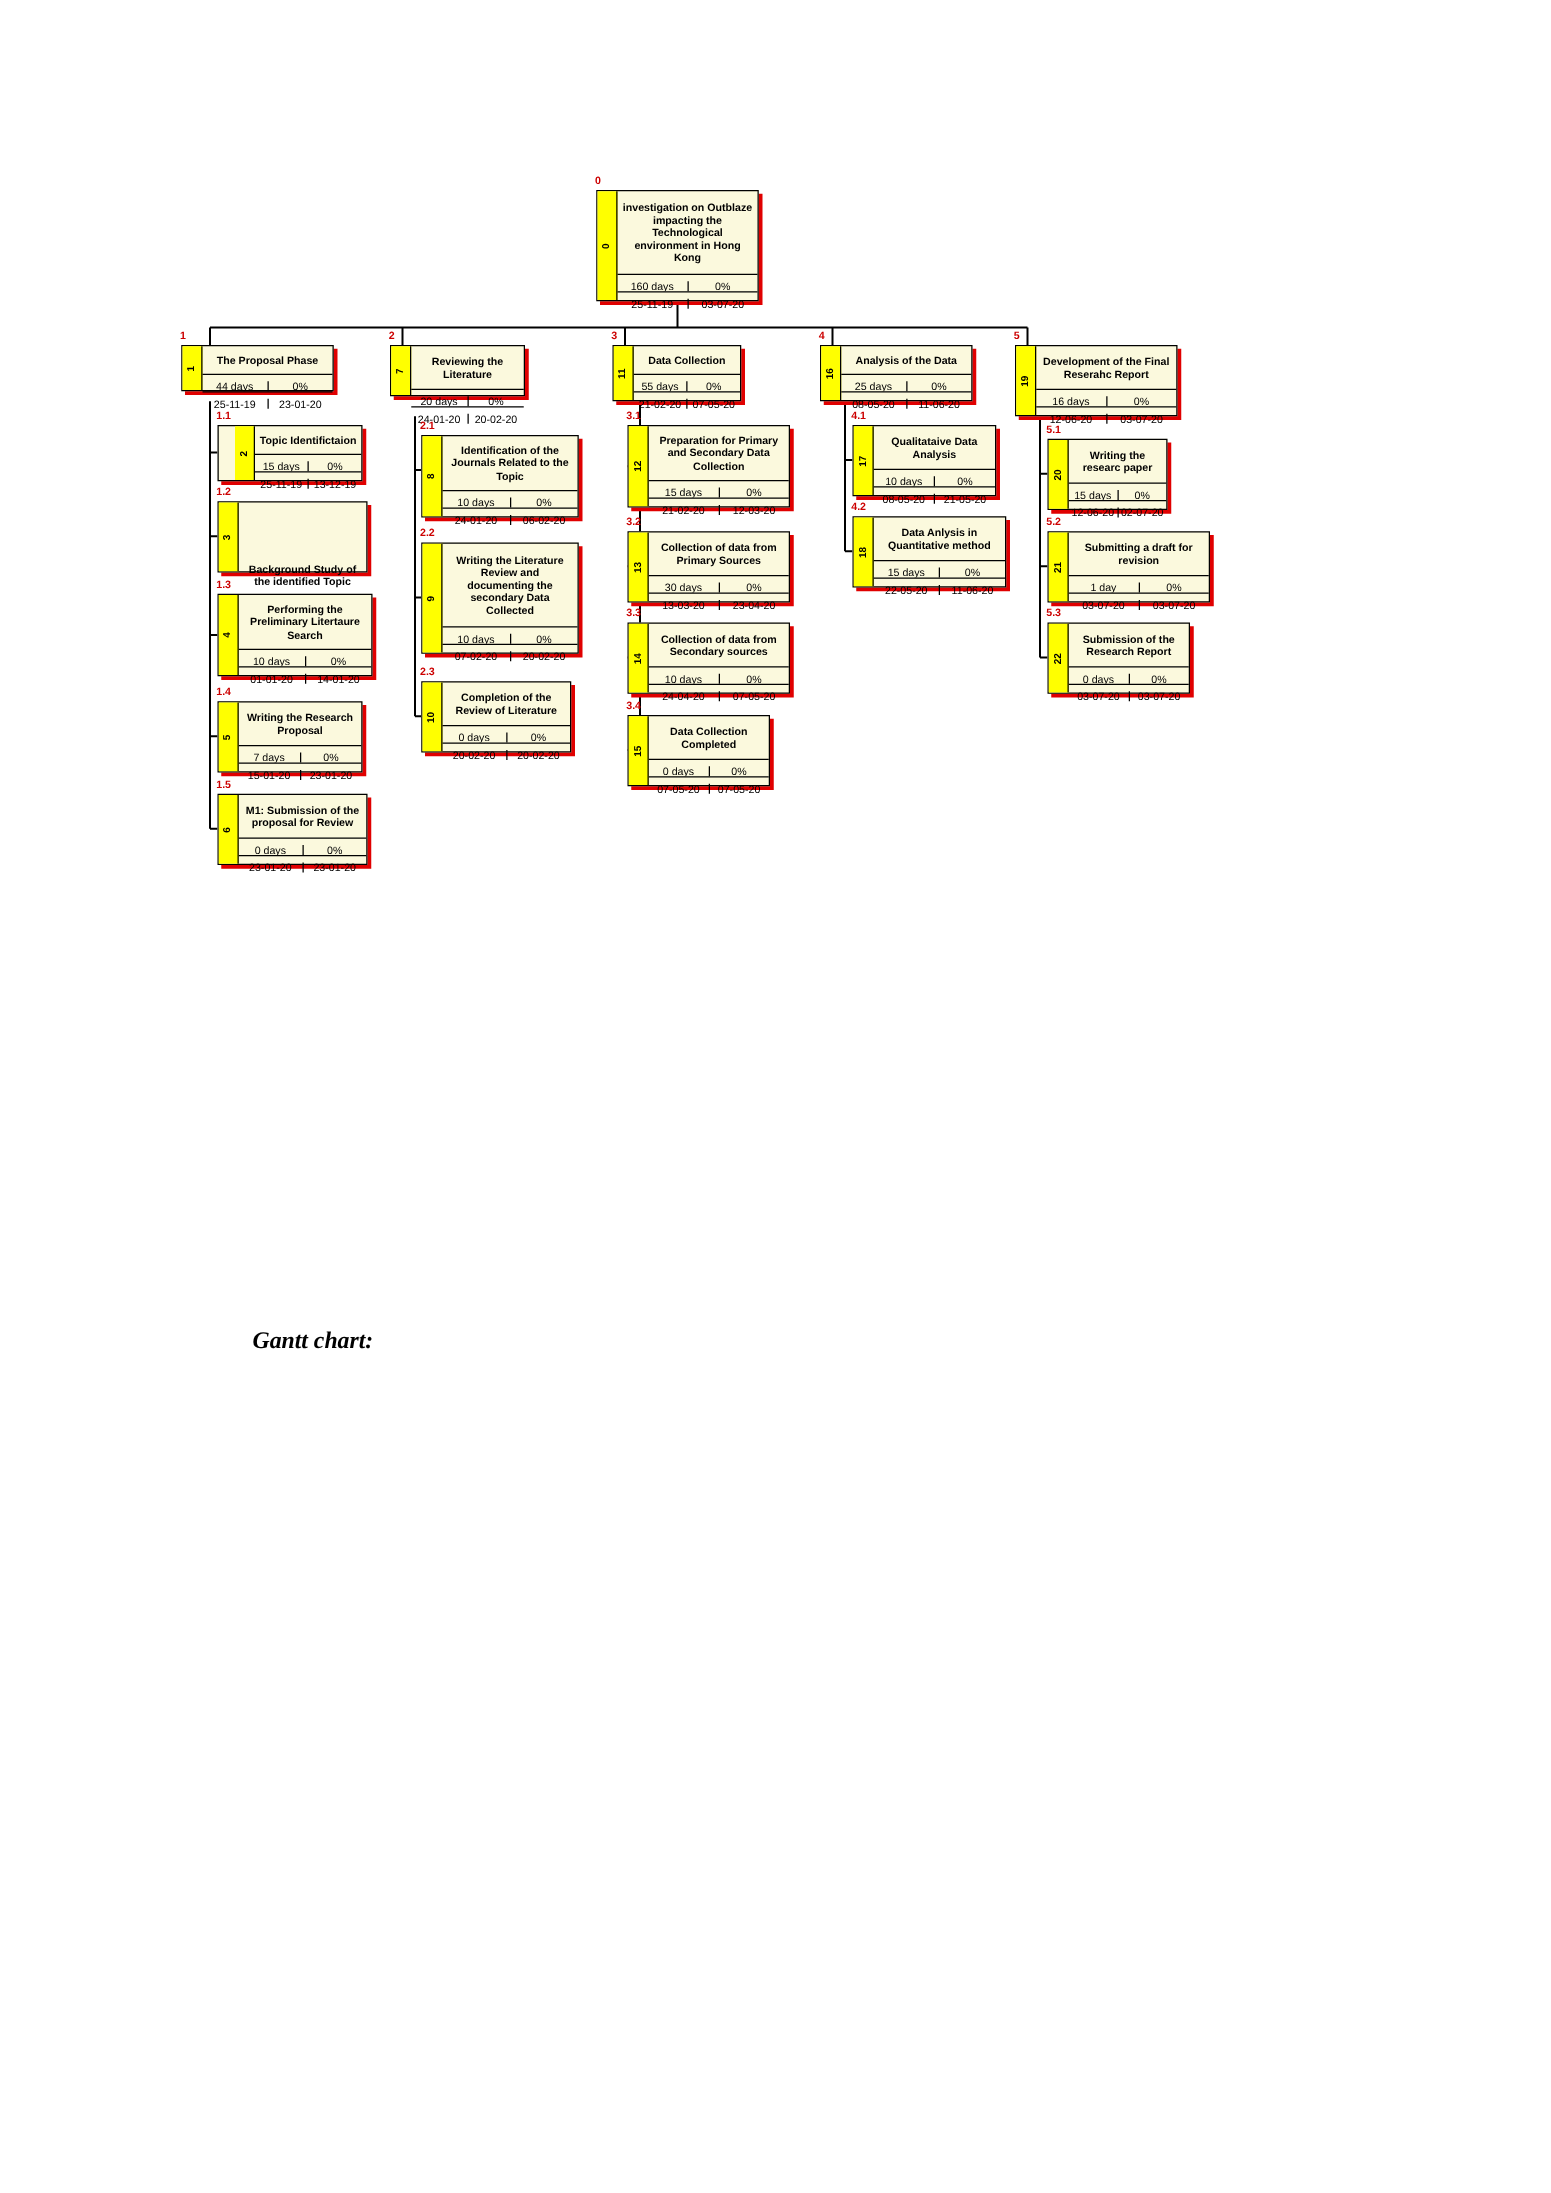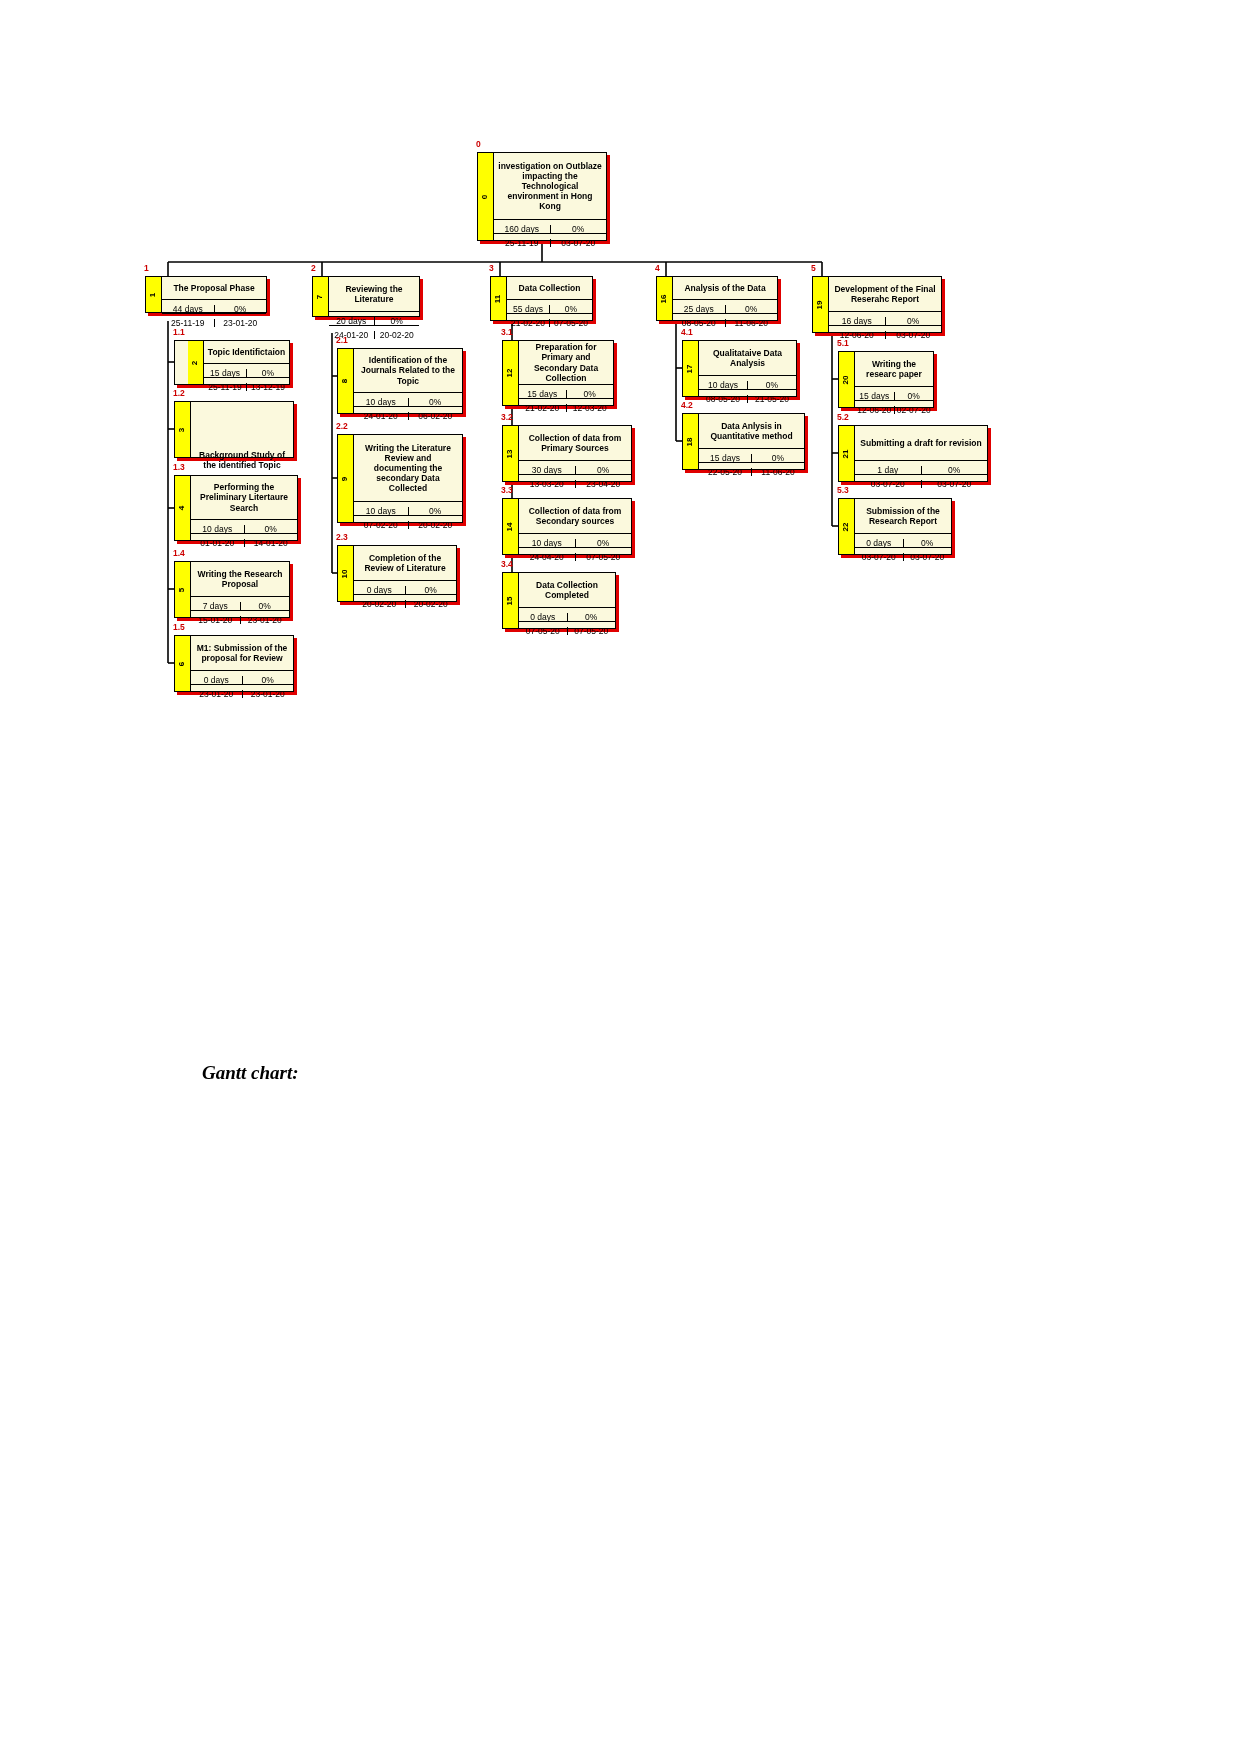--- a/index.html
+++ b/index.html
@@ -362,21 +362,21 @@
             <div class="node-cell left">55 days</div>
             <div class="node-cell">0%</div>
           </div>
           <div class="node-row">
             <div class="node-cell left">21-02-20</div>
             <div class="node-cell">07-05-20</div>
           </div>
         </div>
       </div>
       <div class="wbs-code" style="left: 501px; top: 328px;">3.1</div>
-      <div class="node" style="left: 502px; top: 340px; width: 112px; height: 66px;">
+      <div class="node" style="left: 502px; top: 340px; width: 130px; height: 66px;">
         <div class="node-id">
           <span>12</span>
         </div>
         <div class="node-body">
           <div class="node-title" style="height: 39px; flex: 0 0 39px;">Preparation for Primary and Secondary Data Collection</div>
           <div class="node-row first">
             <div class="node-cell left">15 days</div>
             <div class="node-cell">0%</div>
           </div>
           <div class="node-row">
@@ -515,21 +515,21 @@
             <div class="node-cell left">15 days</div>
             <div class="node-cell">0%</div>
           </div>
           <div class="node-row">
             <div class="node-cell left">12-06-20</div>
             <div class="node-cell">02-07-20</div>
           </div>
         </div>
       </div>
       <div class="wbs-code" style="left: 837px; top: 413px;">5.2</div>
-      <div class="node" style="left: 838px; top: 425px; width: 150px; height: 57px;">
+      <div class="node" style="left: 838px; top: 425px; width: 130px; height: 57px;">
         <div class="node-id">
           <span>21</span>
         </div>
         <div class="node-body">
           <div class="node-title" style="height: 30px; flex: 0 0 30px;">Submitting a draft for revision</div>
           <div class="node-row first">
             <div class="node-cell left">1 day</div>
             <div class="node-cell">0%</div>
           </div>
           <div class="node-row">

